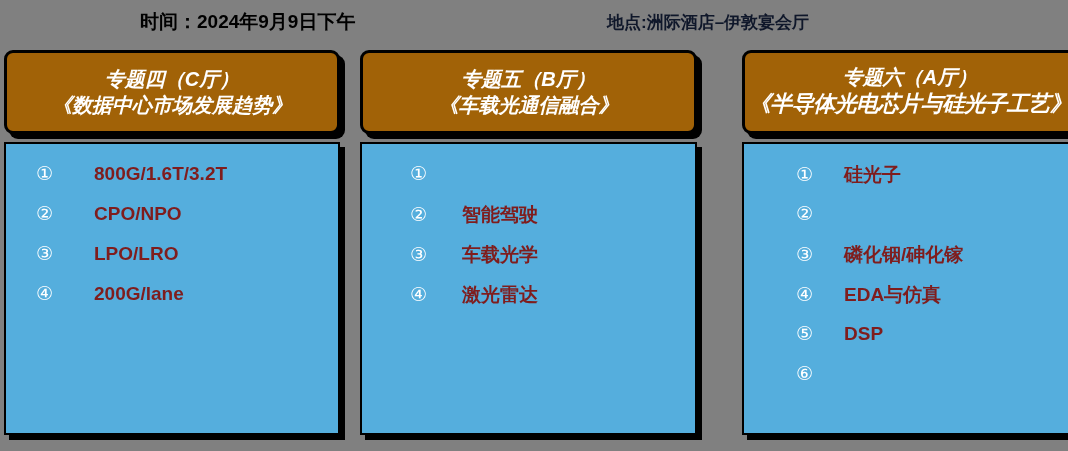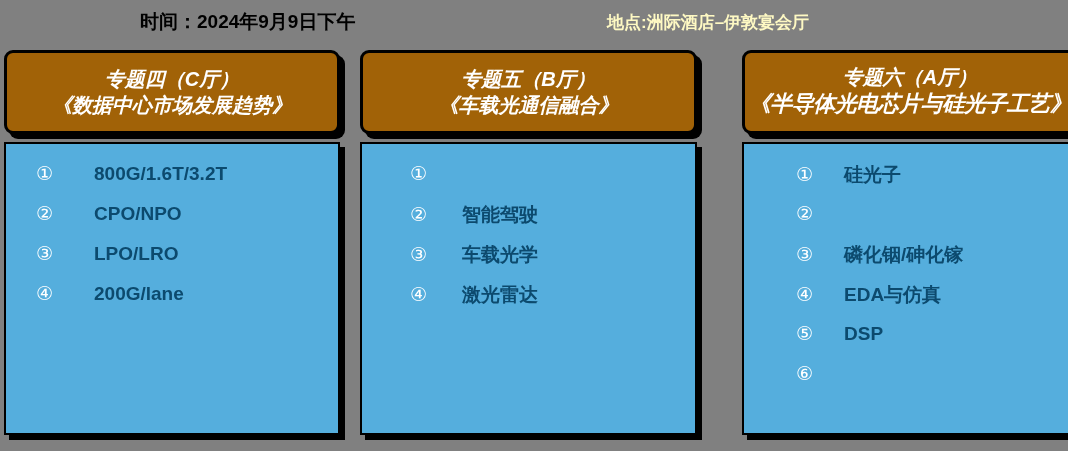--- a/index.html
+++ b/index.html
@@ -32,21 +32,21 @@
     color: #000000;
     white-space: nowrap;
     letter-spacing: 0px;
   }
   .meta-place {
     position: absolute;
     left: 607px;
     top: 11px;
     font-size: 17px;
     font-weight: bold;
-    color: #fef9c3;
+    color: #0f172a;
     white-space: nowrap;
   }
 
   
   .panels {
     position: absolute;
     top: 44px;
     left: 0;
     width: 1068px;
     height: 407px;
@@ -119,21 +119,21 @@
   }
   .item-num {
     color: #ffffff;
     font-size: 19px;
     font-weight: normal;
     width: 50px;
     flex: 0 0 50px;
     font-family: "DejaVu Sans", sans-serif;
   }
   .item-label {
-    color: #0c4a6e;
+    color: #7f1d1d;
     font-size: 19px;
     font-weight: bold;
     white-space: nowrap;
   }
 
   .panel-1 .item-row { padding-left: 30px; }
   .panel-1 .item-num { flex: 0 0 58px; width: 58px; }
   .panel-2 .item-row { padding-left: 48px; }
   .panel-2 .item-num { flex: 0 0 52px; width: 52px; }
   .panel-3 .item-row { padding-left: 52px; }

